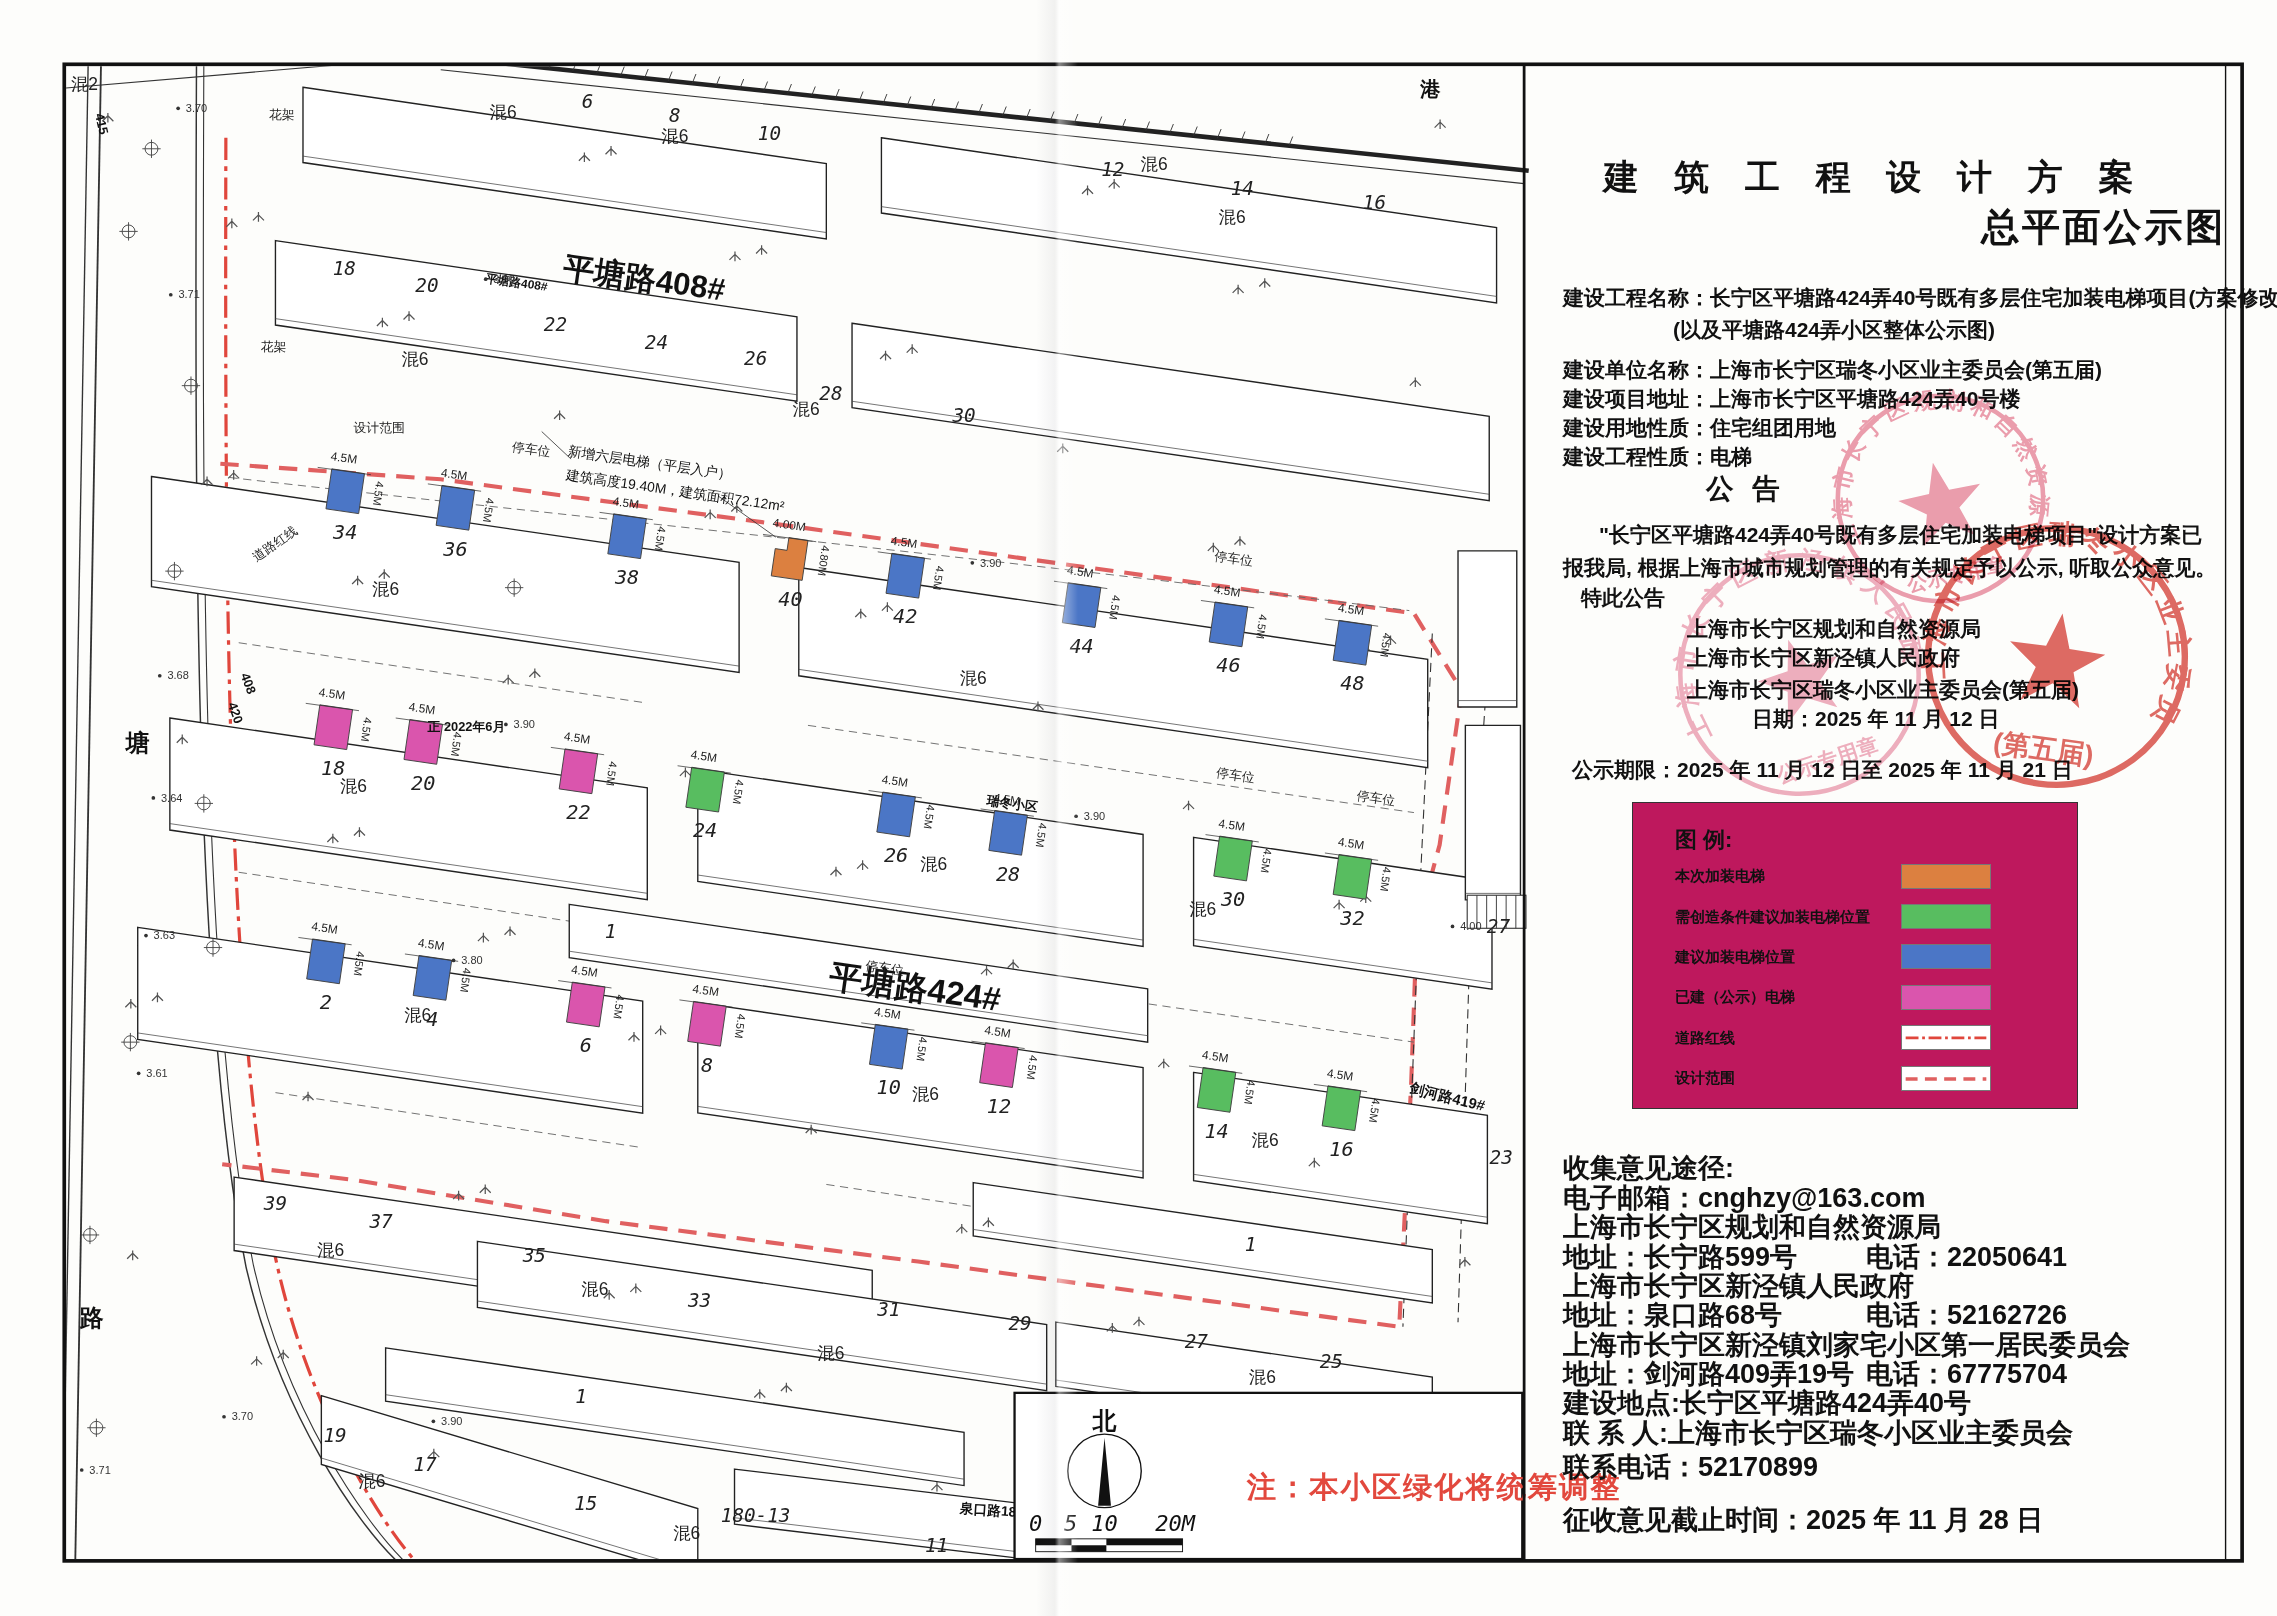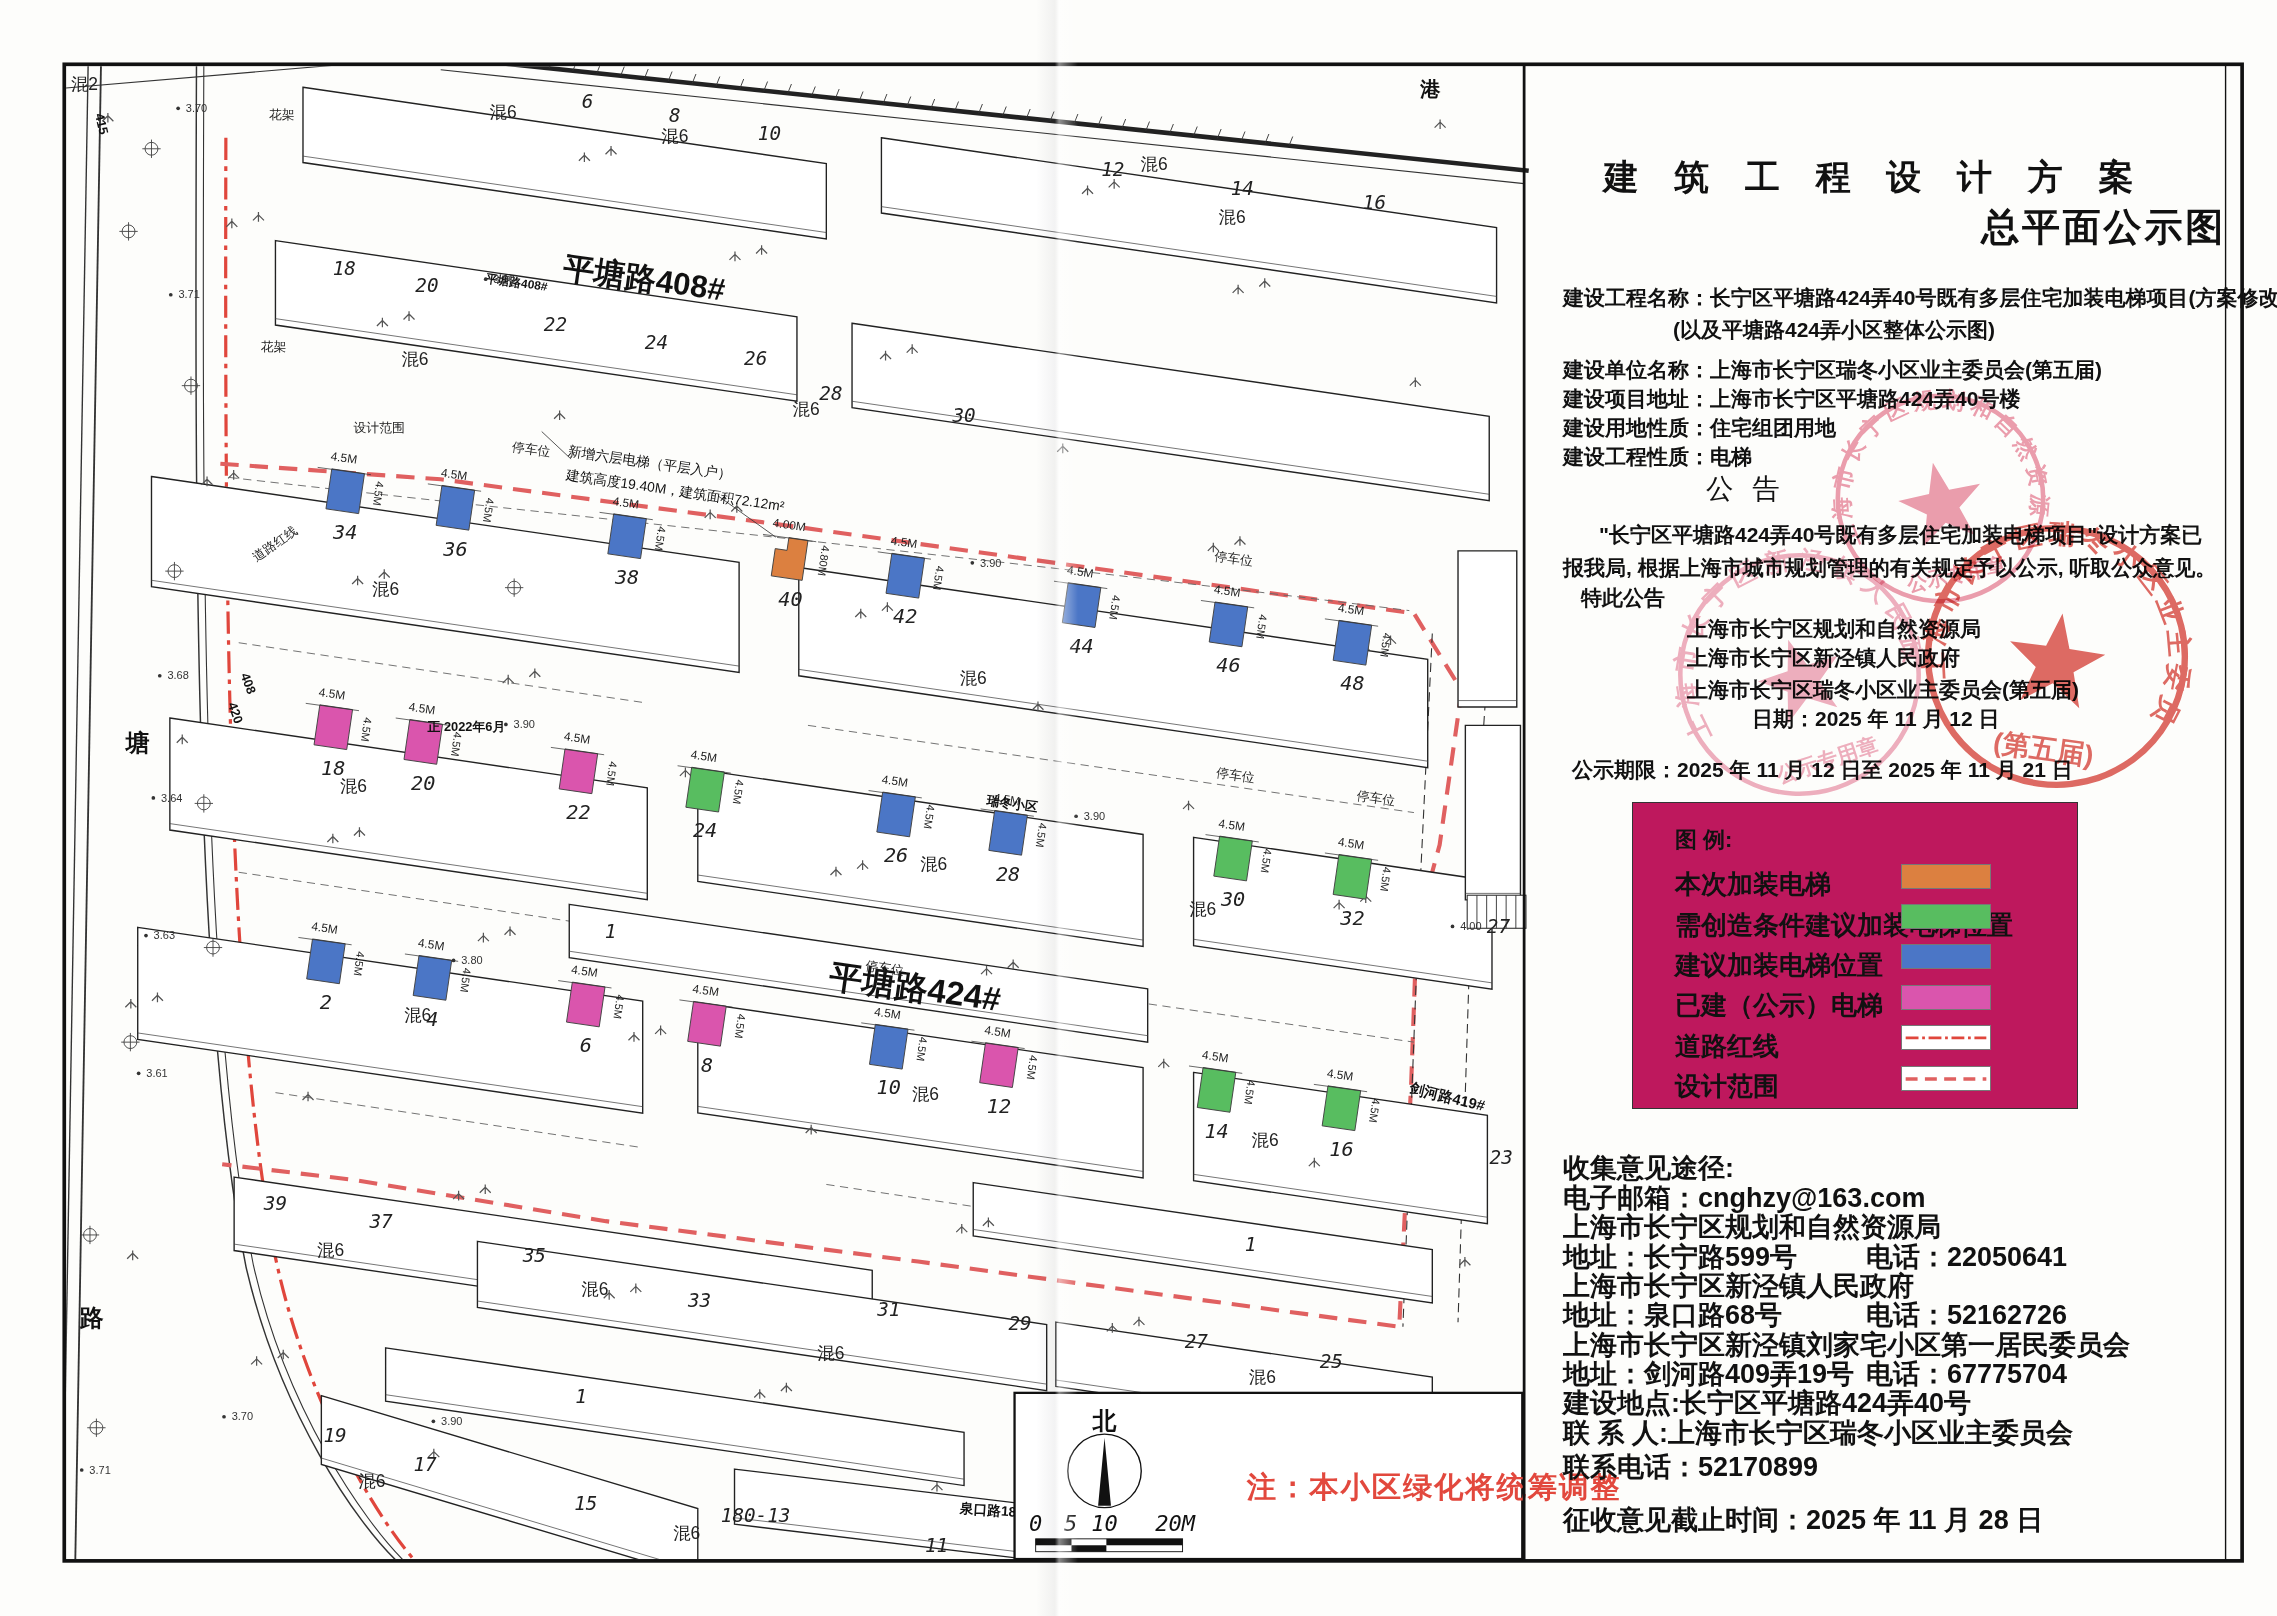--- a/index.html
+++ b/index.html
@@ -8,24 +8,24 @@
   .abs{position:absolute;}
   #plan{position:absolute;left:0;top:0;}
   .crease{position:absolute;top:0;height:1616px;width:42px;
           background:linear-gradient(90deg,rgba(0,0,0,0) 0%,rgba(80,80,90,.07) 45%,rgba(255,255,255,.5) 55%,rgba(0,0,0,0) 100%);}
   
   #panel{position:absolute;left:1524px;top:64px;width:702px;height:1497px;}
   .ptitle1{width:100%;text-align:center;font-size:35px;font-weight:700;letter-spacing:13px;}
   .ptitle2{width:100%;text-align:right;font-size:38px;font-weight:700;letter-spacing:2.8px;}
   .pline{font-size:21px;font-weight:600;white-space:nowrap;}
   .pind{padding-left:110px;}
-  .pnotice-h{font-size:27.5px;font-weight:400;letter-spacing:5.5px;}
+  .pnotice-h{font-size:27.5px;font-weight:700;letter-spacing:5.5px;}
   .pbody{font-size:21px;font-weight:600;white-space:nowrap;}
   .legendbox{border:1.8px solid #333;background:#be185d;}
-  .lrow{position:absolute;left:42px;white-space:nowrap;font-size:26px;font-weight:600;}
+  .lrow{position:absolute;left:42px;white-space:nowrap;font-size:15px;font-weight:600;}
   .lsw{position:absolute;left:268px;width:90px;height:25px;border:0.9px solid #777;box-sizing:border-box;}
   .lsw svg{display:block;}
   .crow{font-size:27px;font-weight:600;white-space:nowrap;}
   .cphone{position:absolute;left:303px;top:0;}
   
   .stamp{position:absolute;mix-blend-mode:multiply;opacity:.82;}
   .stamp text{font-family:"Liberation Sans",sans-serif;font-weight:700;}
 </style>
 </head>
 <body>

